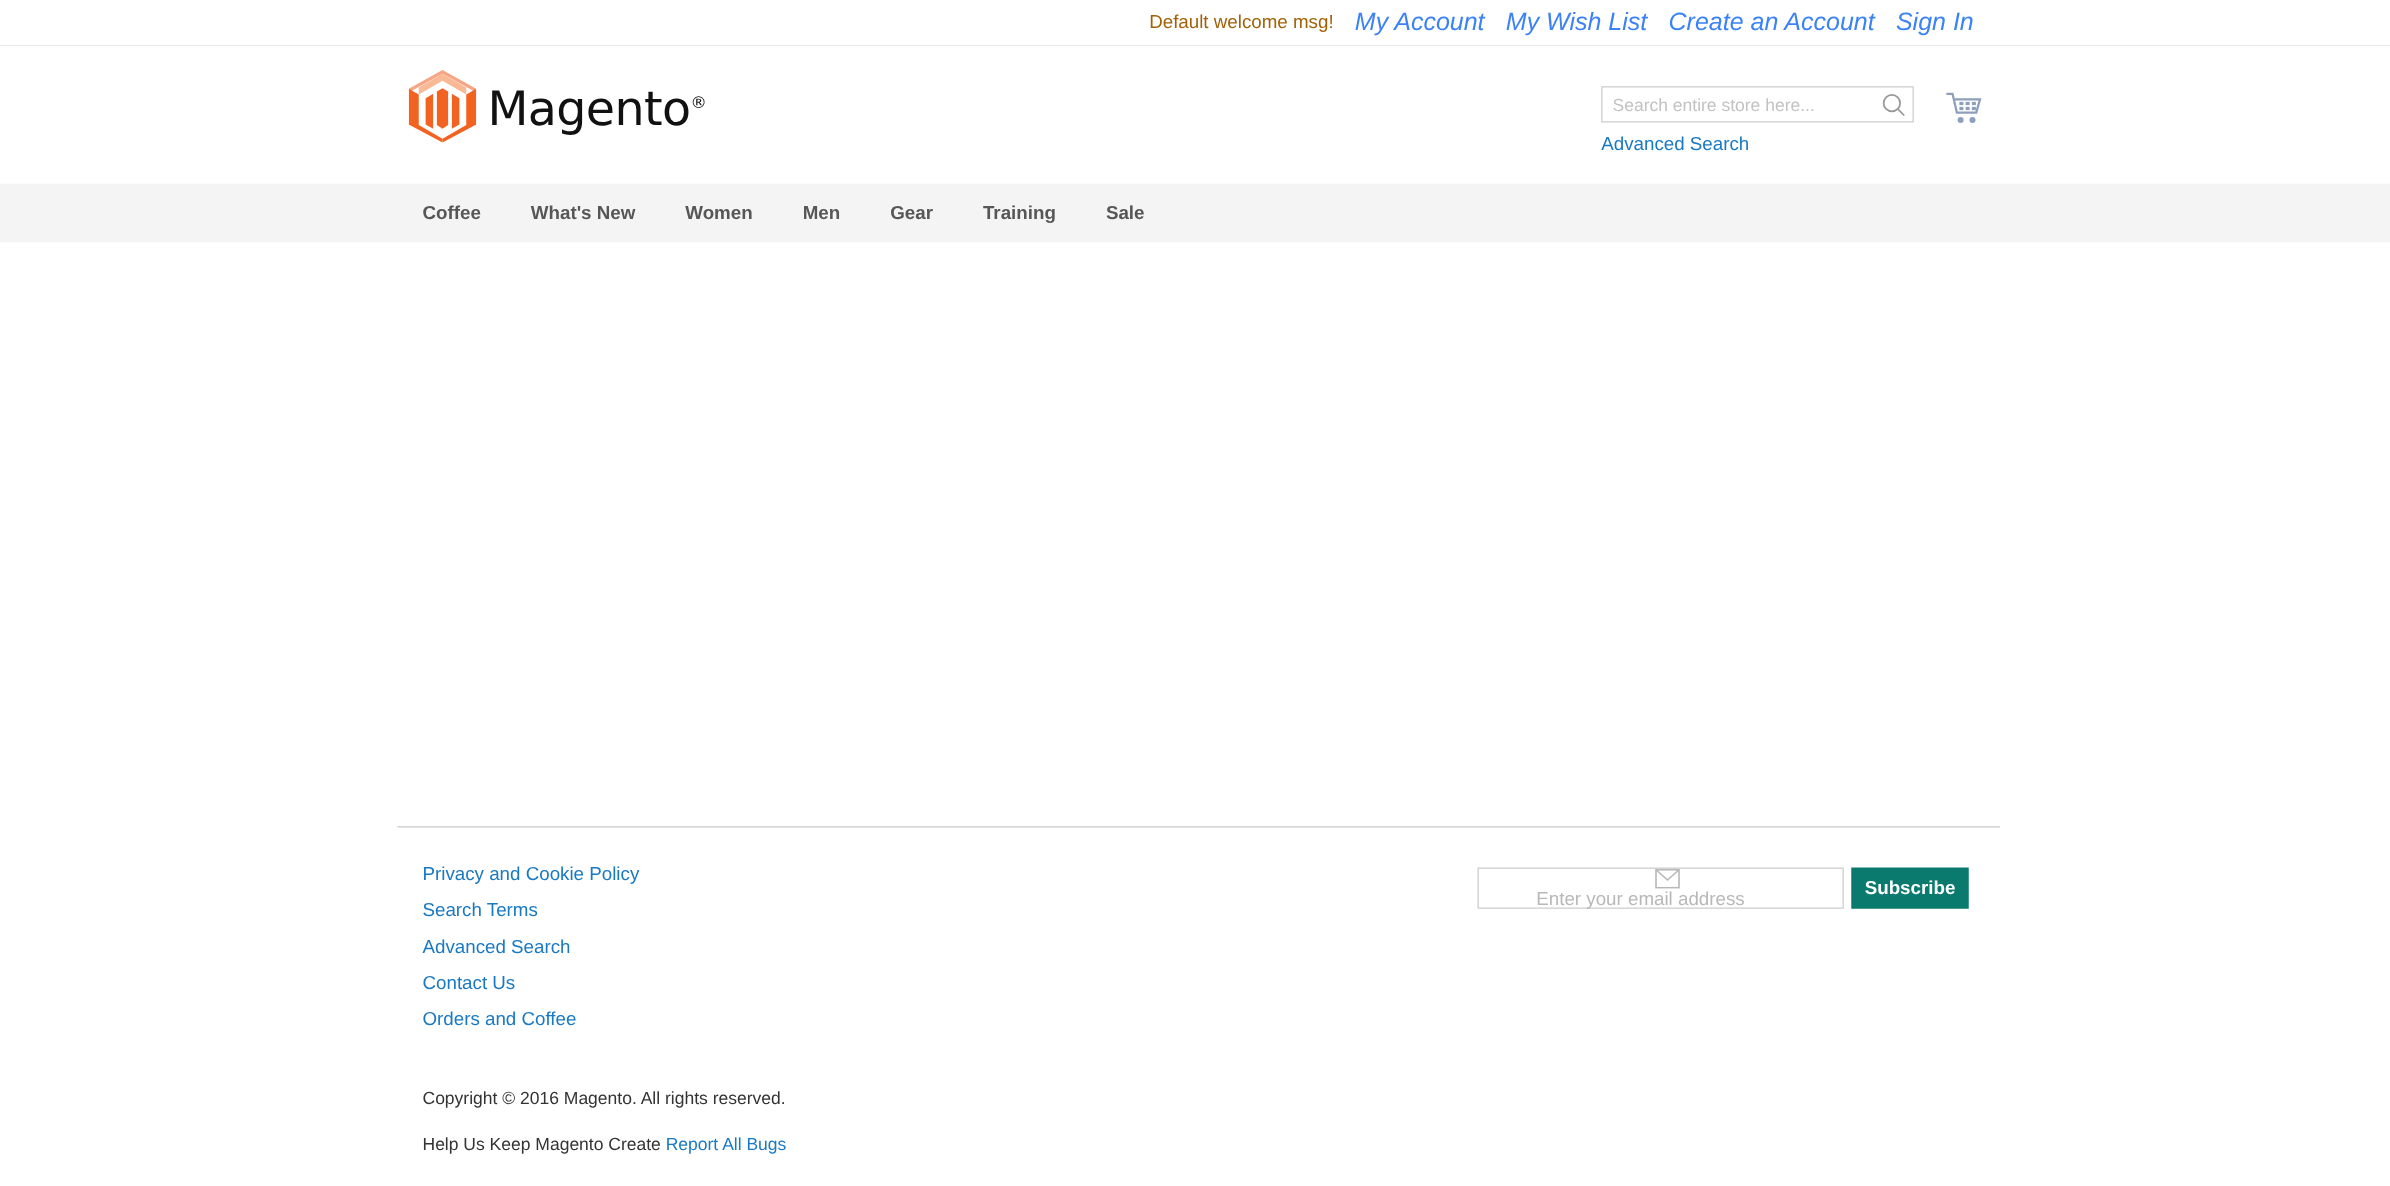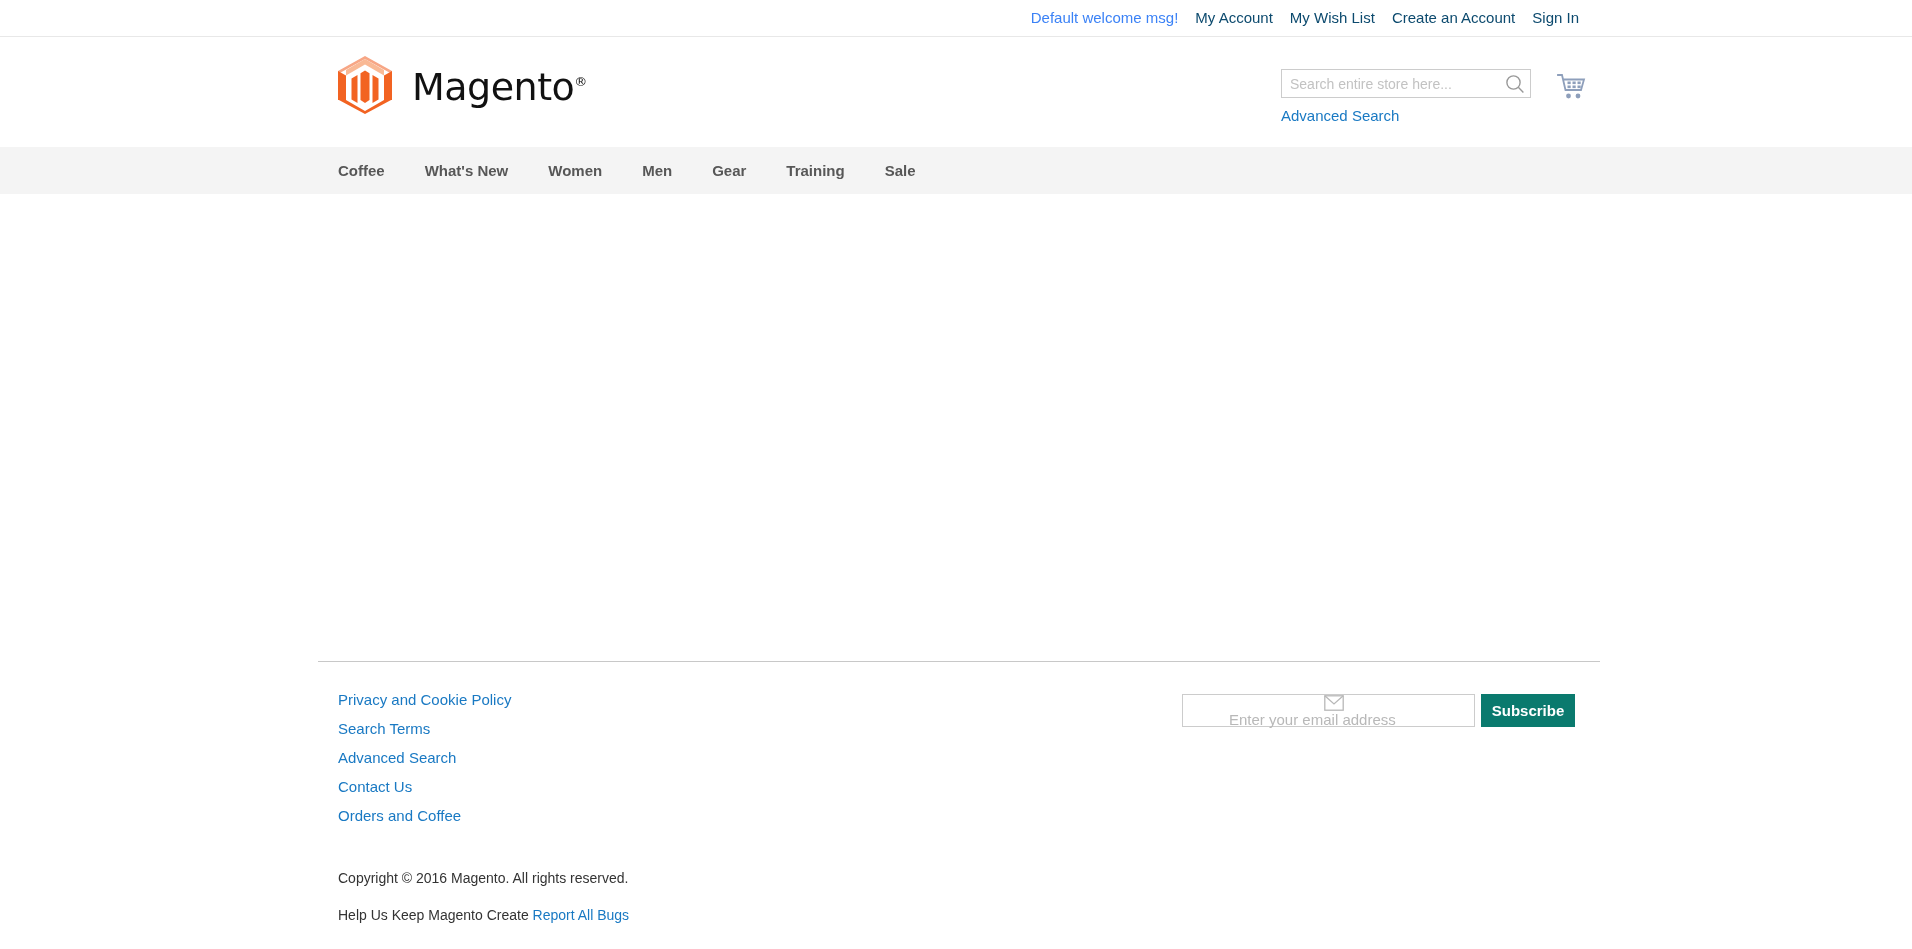--- a/index.html
+++ b/index.html
@@ -36,48 +36,49 @@
     right: 333px;
     top: 0;
     height: 36px;
     display: flex;
     align-items: center;
     gap: 17px;
     white-space: nowrap;
   }
   .welcome-msg {
     font-size: 15px;
+    color: #a16207;
+    line-height: 36px;
+  }
+  .top-link {
+    font-size: 20px;
     color: #3b82f6;
+    text-decoration: none;
     line-height: 36px;
-  }
-  .top-link {
-    font-size: 15px;
-    color: #0c4a6e;
-    text-decoration: none;
-    line-height: 36px;
-    cursor: pointer;
+    cursor: pointer;
+    font-style: italic;
   }
 
   
   .header {
     position: absolute;
     top: 37px;
     left: 0;
     width: 1912px;
     height: 110px;
     background: #ffffff;
   }
 
   .logo {
     position: absolute;
-    left: 338px;
+    left: 327px;
     top: 19px;
     display: flex;
     align-items: center;
-    gap: 20px;
+    gap: 9px;
     cursor: pointer;
     text-decoration: none;
     justify-content: flex-end;
   }
   .logo-mark {
     width: 54px;
     height: 58px;
     flex: 0 0 auto;
   }
   .logo-word {

